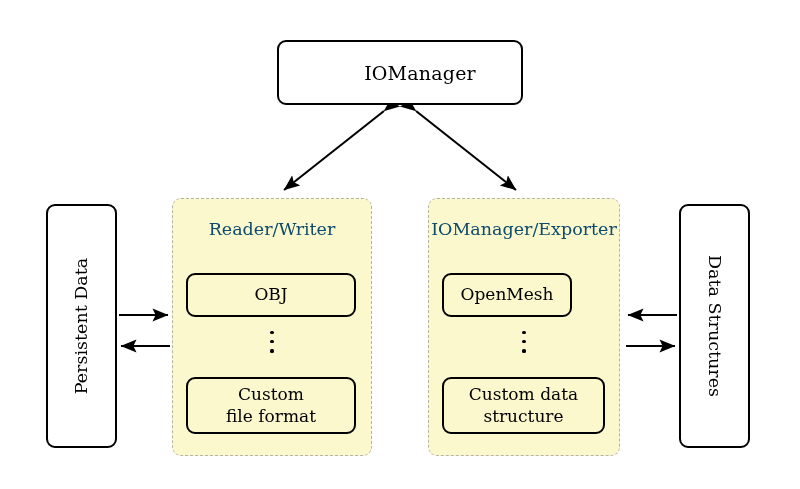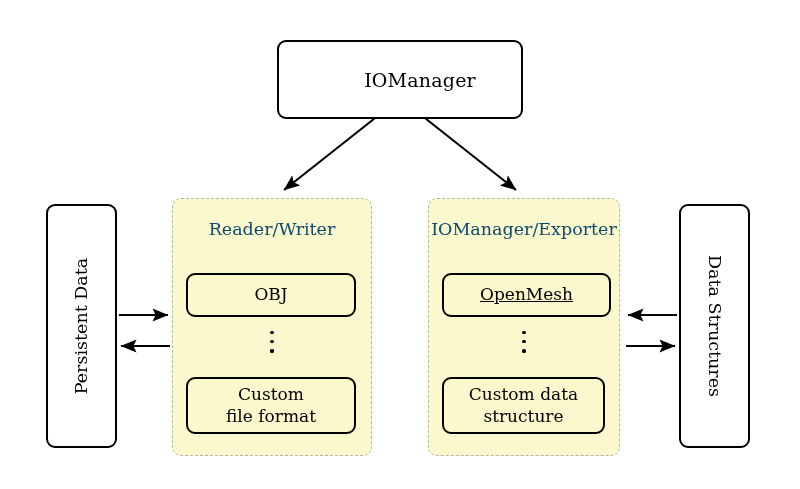--- a/index.html
+++ b/index.html
@@ -25,21 +25,21 @@
     justify-content: center;
     text-align: center;
     color: #000000;
   }
 
   
   #io-manager {
     left: 277px;
     top: 40px;
     width: 246px;
-    height: 79px;
+    height: 65px;
     border: 2.2px solid #000000;
     border-radius: 9px;
     background: #ffffff;
     font-size: 19px;
     letter-spacing: 0.2px;
     padding-left: 40px;
   }
 
   
   .group {
@@ -82,21 +82,21 @@
     display: flex;
     align-items: center;
     justify-content: center;
     text-align: center;
     font-size: 17px;
     line-height: 1.25;
     color: #000000;
   }
   #node-obj        { left: 13px; top: 74px;  width: 170px; height: 44px; }
   #node-custom-file{ left: 13px; top: 178px; width: 170px; height: 57px; }
-  #node-openmesh   { left: 13px; top: 74px;  width: 169px; height: 44px; text-decoration: underline; }
+  #node-openmesh   { left: 13px; top: 74px;  width: 130px; height: 44px; }
   #node-custom-ds  { left: 13px; top: 178px; width: 163px; height: 57px; }
 
   .vdots {
     position: absolute;
     width: 100%;
     left: 0;
     top: 126px;
     text-align: center;
     font-size: 20px;
     line-height: 1;

